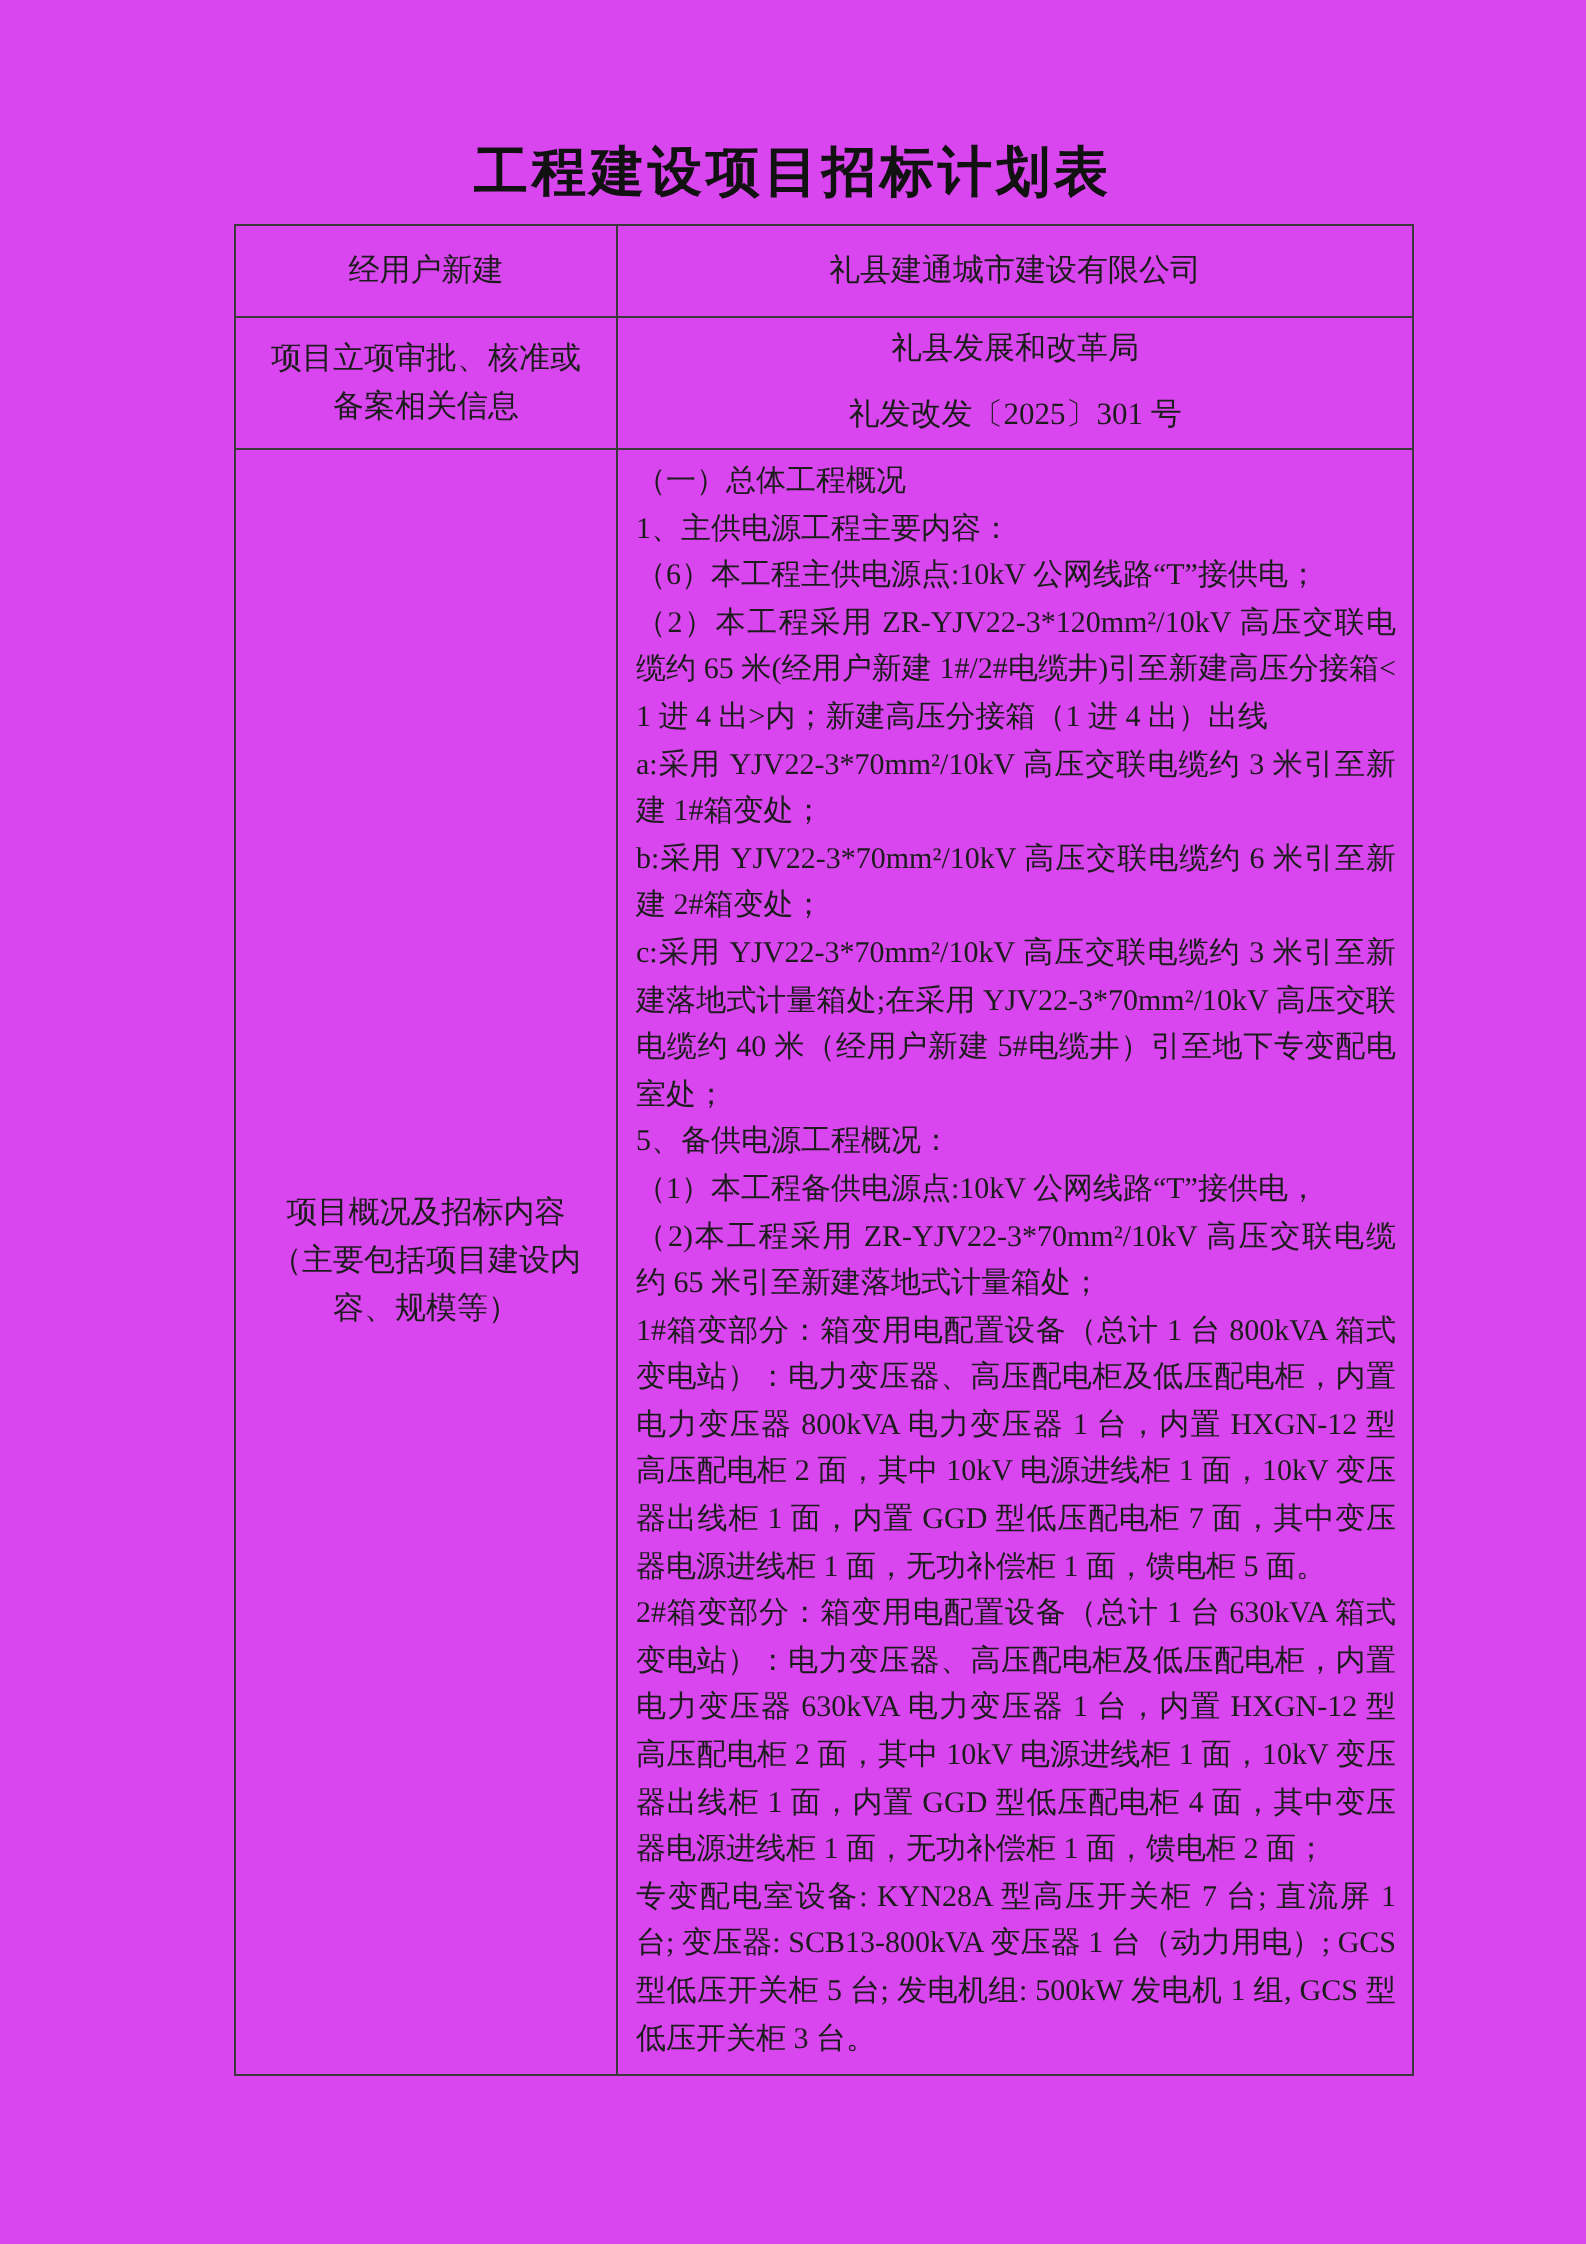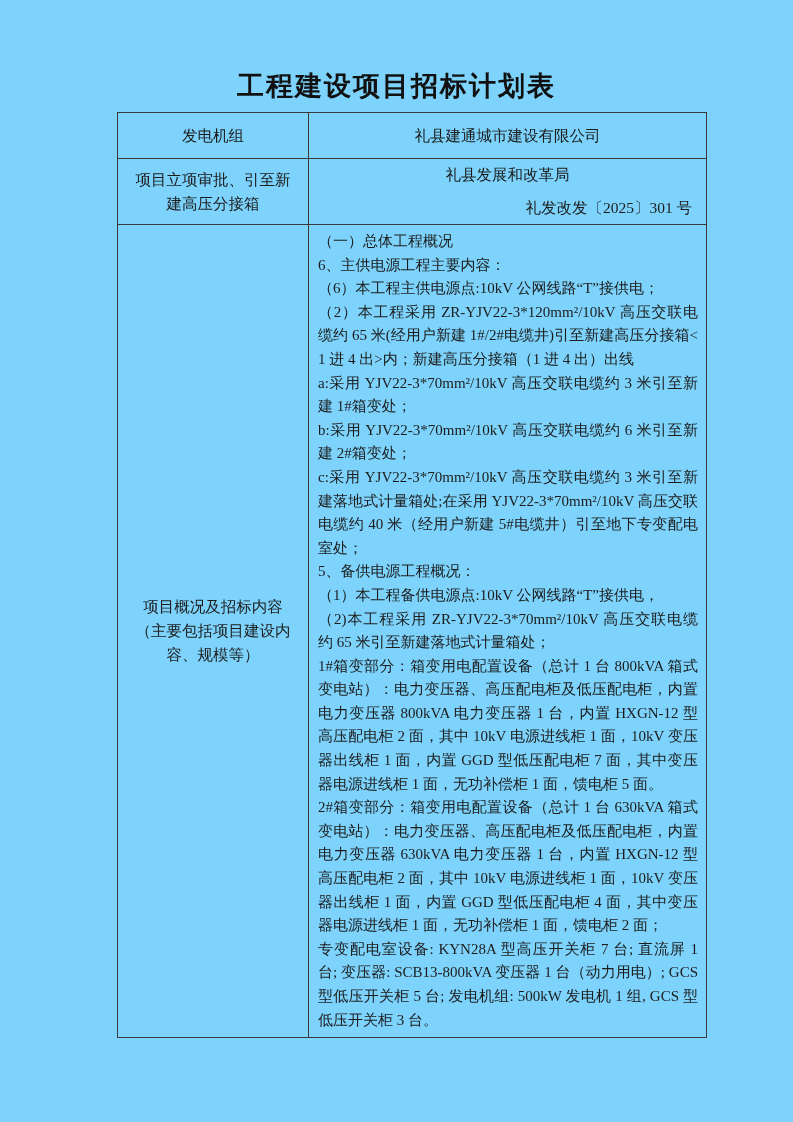--- a/index.html
+++ b/index.html
@@ -4,21 +4,21 @@
 <style>
   * { margin: 0; padding: 0; box-sizing: border-box; }
   html, body { background: #e9e9e9; }
   body { font-family: "Liberation Serif", "DejaVu Serif", serif; }
 
   .page {
     position: relative;
     width: 793px;
     height: 1122px;
     margin: 0 auto;
-    background: #7dd3fc;
+    background: #d946ef;
     color: #1e1e1e;
     overflow: hidden;
   }
 
   .doc-title {
     position: absolute;
     top: 68px;
     left: 0;
     width: 100%;
     text-align: center;
@@ -57,21 +57,21 @@
     padding: 4px 14px;
   }
 
   tr.r-tenderer  { height: 46px; }
   tr.r-project   { height: 52px; }
   tr.r-super     { height: 44px; }
   tr.r-approval  { height: 60px; }
   tr.r-overview  { height: 710px; }
 
   .approval-line { display: block; }
-  .approval-line + .approval-line { margin-top: 9px; text-align: right; }
+  .approval-line + .approval-line { margin-top: 9px; }
 
   td.overview-cell {
     vertical-align: top;
     text-align: justify;
     font-size: 15px;
     line-height: 23.6px;
     padding: 5px 8px 5px 9px;
   }
   .para { white-space: pre-wrap; word-break: break-all; }
 </style>
@@ -83,39 +83,39 @@
   <div class="doc-title">工程建设项目招标计划表</div>
 
   <table class="main-table">
     <colgroup>
         <col class="c-label">
         <col class="c-value">
       </colgroup>
 
     <tbody>
         <tr class="r-tenderer">
-      <td class="label-cell">发电机组</td>
+      <td class="label-cell">经用户新建</td>
       <td class="value-cell">礼县建通城市建设有限公司</td>
     </tr>
 
 
 
     <tr class="r-approval">
-      <td class="label-cell">项目立项审批、引至新建高压分接箱</td>
+      <td class="label-cell">项目立项审批、核准或备案相关信息</td>
       <td class="value-cell">
         <span class="approval-line">礼县发展和改革局</span>
         <span class="approval-line">礼发改发〔2025〕301 号</span>
       </td>
     </tr>
 
     <tr class="r-overview">
       <td class="label-cell">项目概况及招标内容（主要包括项目建设内容、规模等）</td>
       <td class="overview-cell">
             <div class="para">（一）总体工程概况</div>
-            <div class="para">6、主供电源工程主要内容：</div>
+            <div class="para">1、主供电源工程主要内容：</div>
             <div class="para">（6）本工程主供电源点:10kV 公网线路“T”接供电；</div>
             <div class="para">（2）本工程采用 ZR-YJV22-3*120mm²/10kV 高压交联电缆约 65 米(经用户新建 1#/2#电缆井)引至新建高压分接箱&lt;1 进 4 出&gt;内；新建高压分接箱（1 进 4 出）出线</div>
             <div class="para">a:采用 YJV22-3*70mm²/10kV 高压交联电缆约 3 米引至新建 1#箱变处；</div>
             <div class="para">b:采用 YJV22-3*70mm²/10kV 高压交联电缆约 6 米引至新建 2#箱变处；</div>
             <div class="para">c:采用 YJV22-3*70mm²/10kV 高压交联电缆约 3 米引至新建落地式计量箱处;在采用 YJV22-3*70mm²/10kV 高压交联电缆约 40 米（经用户新建 5#电缆井）引至地下专变配电室处；</div>
             <div class="para">5、备供电源工程概况：</div>
             <div class="para">（1）本工程备供电源点:10kV 公网线路“T”接供电，</div>
             <div class="para">（2)本工程采用 ZR-YJV22-3*70mm²/10kV 高压交联电缆约 65 米引至新建落地式计量箱处；</div>
             <div class="para">1#箱变部分：箱变用电配置设备（总计 1 台 800kVA 箱式变电站）：电力变压器、高压配电柜及低压配电柜，内置电力变压器 800kVA 电力变压器 1 台，内置 HXGN-12 型高压配电柜 2 面，其中 10kV 电源进线柜 1 面，10kV 变压器出线柜 1 面，内置 GGD 型低压配电柜 7 面，其中变压器电源进线柜 1 面，无功补偿柜 1 面，馈电柜 5 面。</div>
             <div class="para">2#箱变部分：箱变用电配置设备（总计 1 台 630kVA 箱式变电站）：电力变压器、高压配电柜及低压配电柜，内置电力变压器 630kVA 电力变压器 1 台，内置 HXGN-12 型高压配电柜 2 面，其中 10kV 电源进线柜 1 面，10kV 变压器出线柜 1 面，内置 GGD 型低压配电柜 4 面，其中变压器电源进线柜 1 面，无功补偿柜 1 面，馈电柜 2 面；</div>

